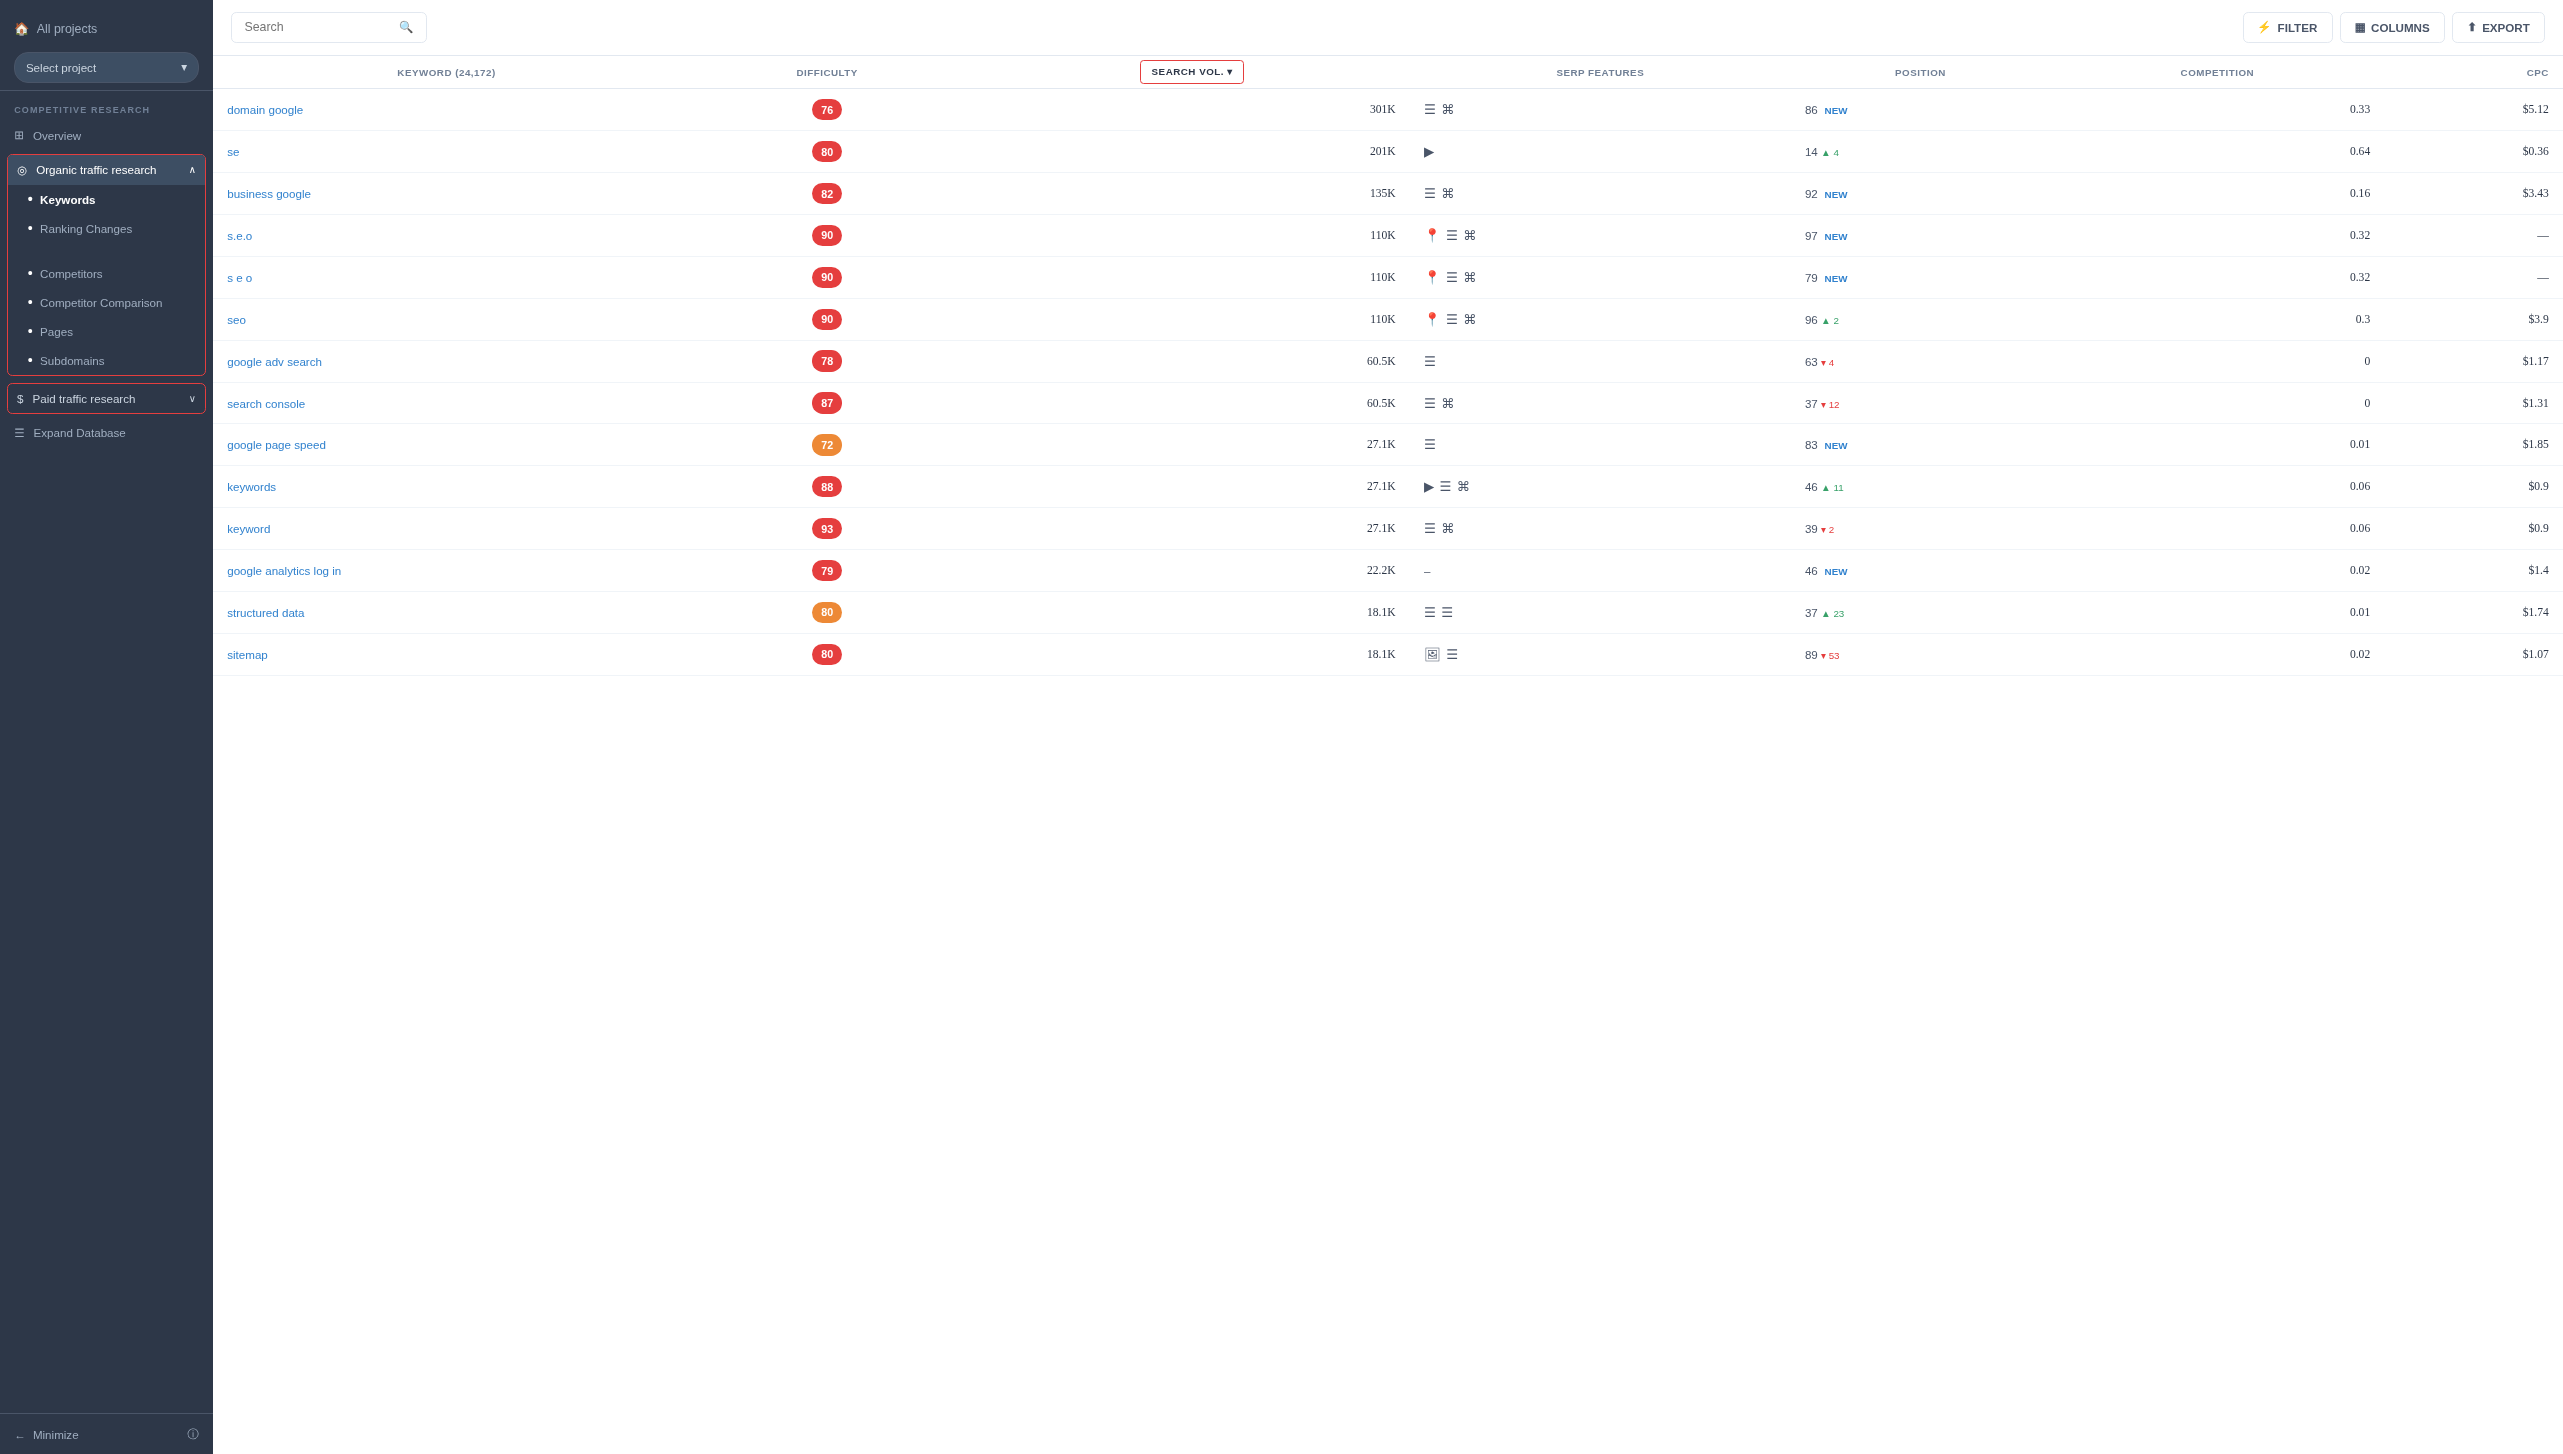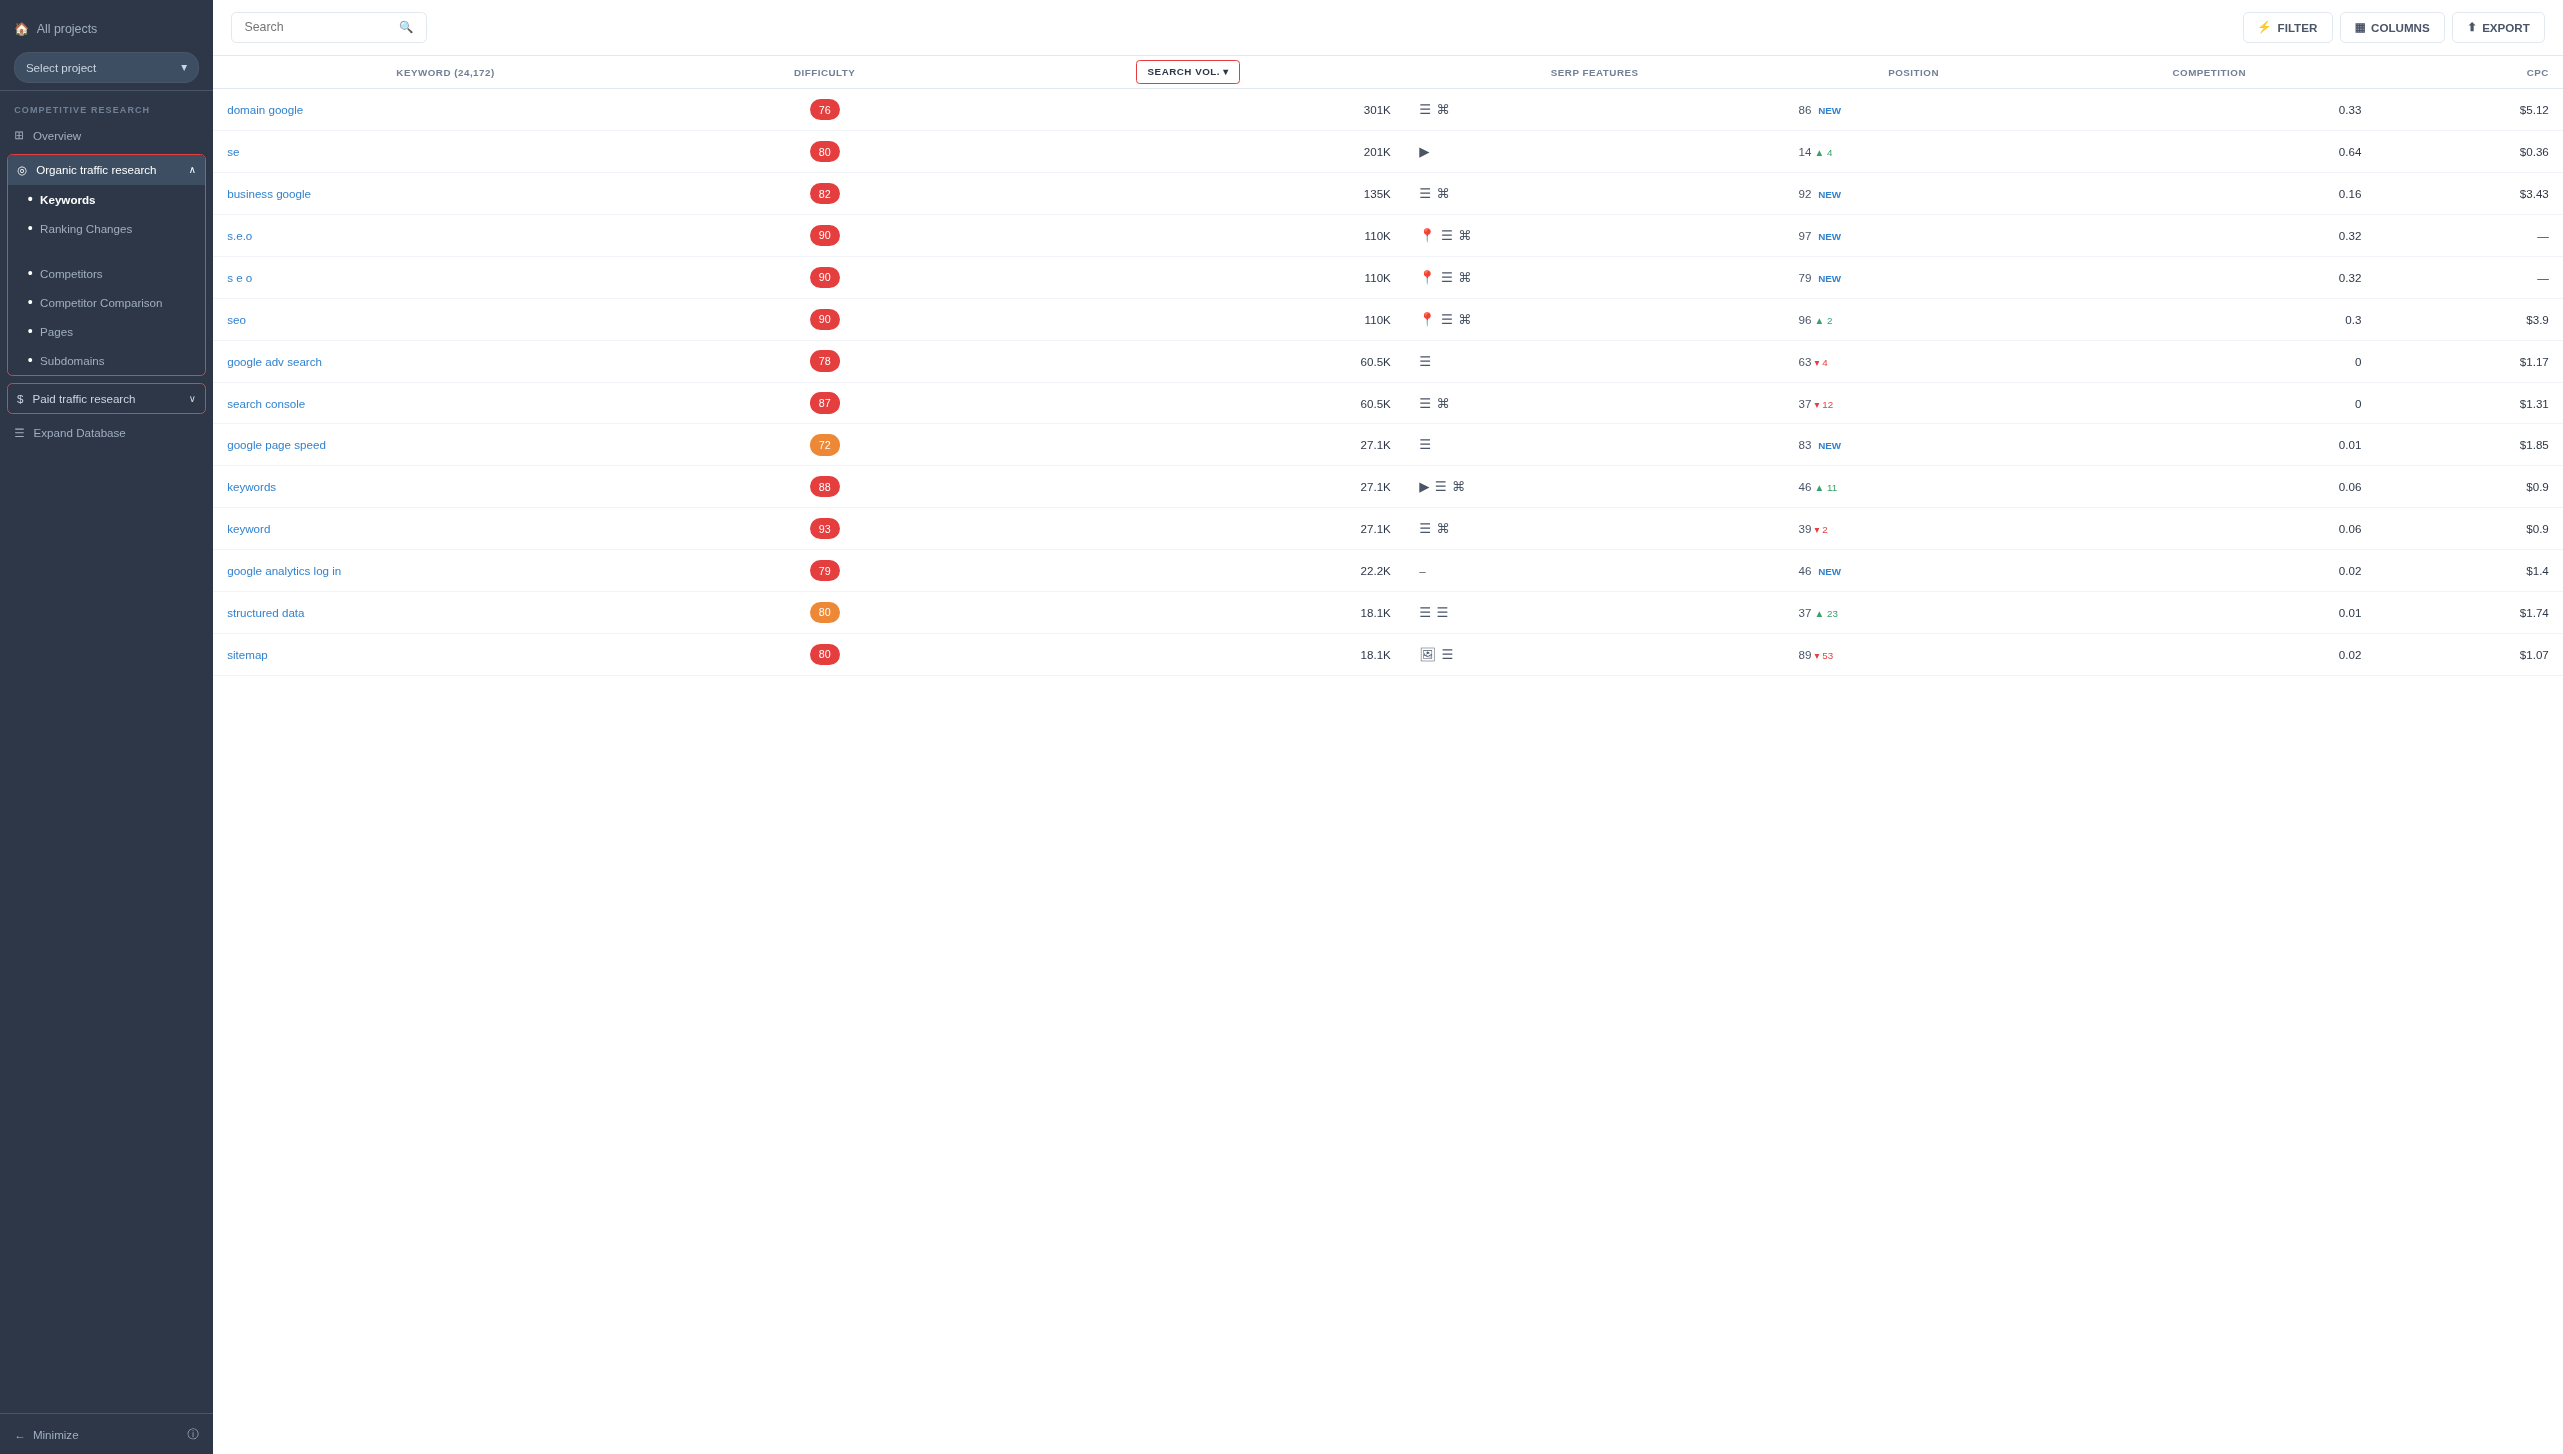--- a/index.html
+++ b/index.html
@@ -89,27 +89,27 @@
       text-transform: uppercase; white-space: nowrap; cursor: pointer;
       user-select: none;
     }
     .th-sorted-highlight {
       border: 1.8px solid #e53e3e; border-radius: 3.6px;
       padding: 5.3px 10.7px; color: #2d3748;
     }
     tbody tr { border-bottom: 0.9px solid #f0f4f8; }
     td { padding: 9.8px 14.2px; color: #4a5568; white-space: nowrap; }
     td.keyword { color: #3182ce; font-size: 11.6px; }
-    td.num { text-align: right; color: #2d3748; font-weight: 500; }
+    td.num { text-align: right; color: #2d3748; font-weight: 500; font-family: Liberation Serif, serif; }
     td.center { text-align: center; }
 
     .diff-badge {
       display: inline-flex; align-items: center; justify-content: center;
       width: 30px; height: 21.3px; border-radius: 10.7px; color: #fff;
-      font-weight: 400; font-size: 10.7px;
+      font-weight: 700; font-size: 10.7px;
     }
     .diff-red { background: #e53e3e; }
     .diff-orange { background: #ed8936; }
 
     .pos-new { color: #3182ce; font-size: 9.8px; font-weight: 700; margin-left: 3.6px; }
     .pos-up { color: #38a169; font-size: 9.8px; }
     .pos-down { color: #e53e3e; font-size: 9.8px; }
 
     .icon-cell { display: flex; align-items: center; gap: 5.3px; }
     .serp-icon { font-size: 13.3px; color: #4a5568; }

